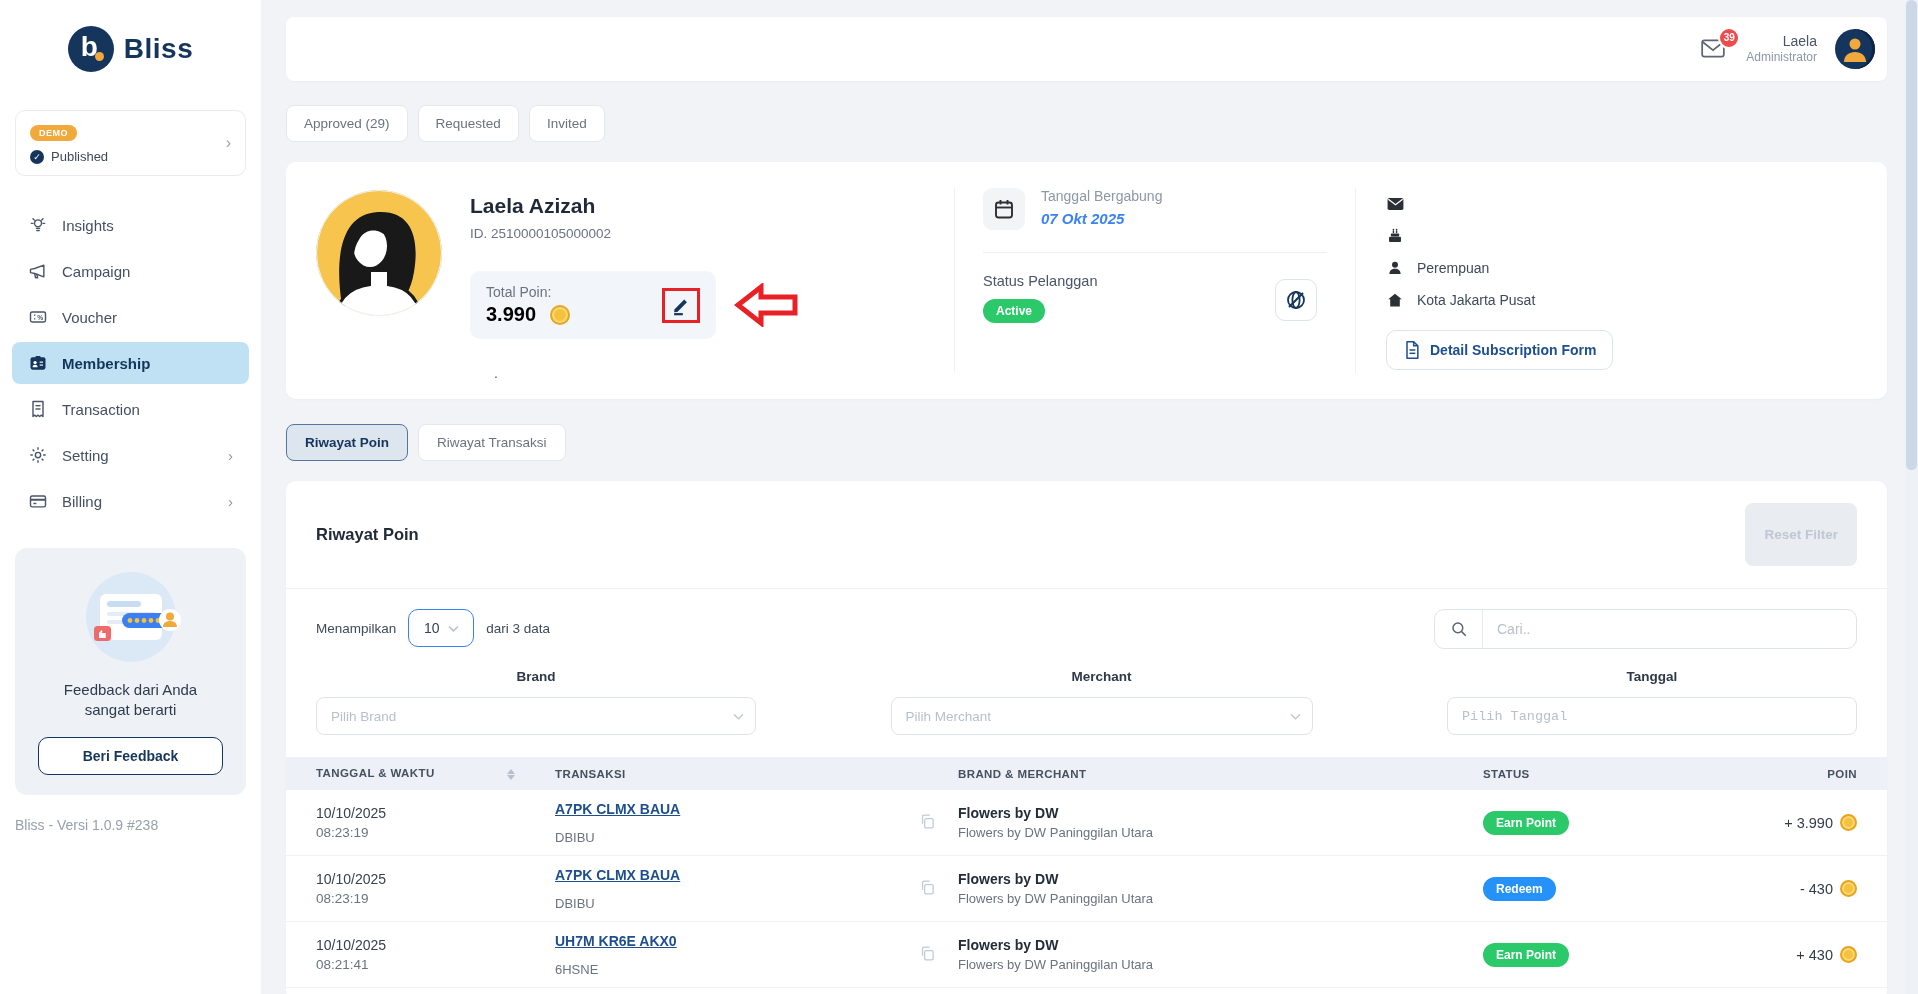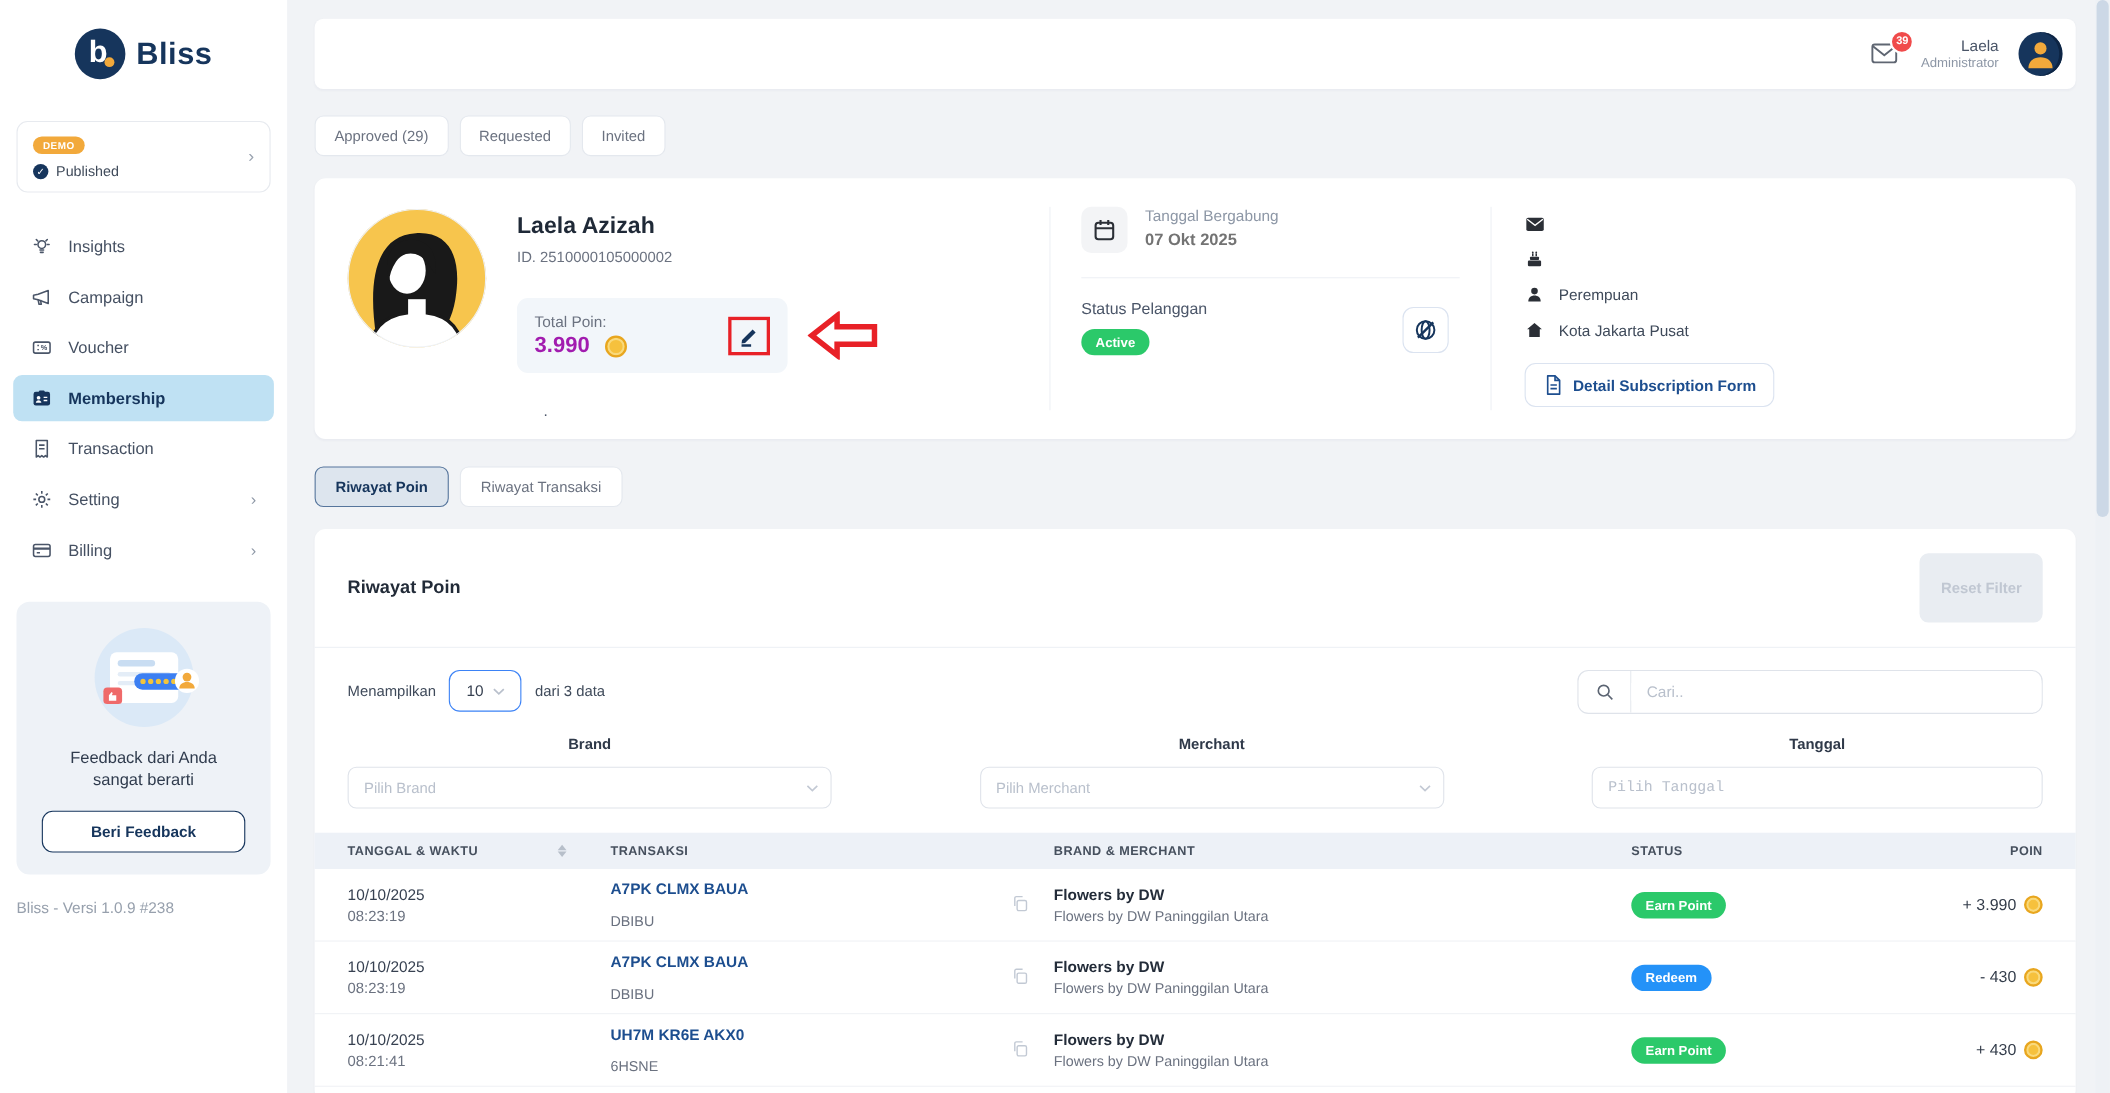--- a/index.html
+++ b/index.html
@@ -84,34 +84,34 @@
   .pcol { padding:0 28px; }
   .pcol2, .pcol3 { border-left:1px solid #eef1f5; }
   .pcol1 { display:flex; gap:26px; }
   .member-name { font-size:21px; font-weight:bold; color:#1f2937; margin-top:6px; }
   .member-id { font-size:13.5px; color:#6b7280; margin-top:8px; }
   .points-box {
     position:relative; margin-top:30px; background:#f2f6fa; border-radius:10px;
     width:246px; padding:13px 16px; display:flex; align-items:center; justify-content:space-between;
   }
   .tp-label { font-size:14px; color:#6b7280; }
-  .tp-value { font-size:20px; font-weight:bold; color:#a21caf; margin-top:3px; display:flex; align-items:center; gap:14px; }
+  .tp-value { font-size:20px; font-weight:bold; color:#000000; margin-top:3px; display:flex; align-items:center; gap:14px; }
   .coin {
     display:inline-block; width:17px; height:17px; border-radius:50%;
     background:#f6c13d; border:2px solid #e8a61f; box-shadow:inset 0 0 0 2px #f9d97c;
   }
   .coin-lg { width:20px; height:20px; }
   .edit-annot { border:3px solid #e82127; padding:3px 5px 1px 5px; }
   .edit-btn { background:none; border:none; cursor:pointer; padding:0; display:block; }
   .annot-arrow { position:absolute; right:-82px; top:50%; transform:translateY(-50%); }
   .stray-dot { position:absolute; left:24px; bottom:-42px; font-size:14px; color:#4a5568; }
   .join-row { display:flex; gap:16px; padding-bottom:22px; border-bottom:1px solid #eef1f5; }
   .cal-box { width:42px; height:42px; background:#f3f4f6; border-radius:9px; display:flex; align-items:center; justify-content:center; }
   .join-label { font-size:14px; color:#8d97a6; }
-  .join-date { font-size:15px; color:#737373; margin-top:6px; font-weight:bold; }
+  .join-date { font-size:15px; color:#3b82f6; margin-top:6px; font-weight:bold;font-style:italic; }
   .status-block { position:relative; padding-top:20px; }
   .status-label { font-size:14.5px; color:#4a5568; }
   .pill {
     display:inline-block; color:#fff; font-size:12px; font-weight:bold;
     padding:5px 13px; border-radius:12px;
   }
   .pill.earn { background:#2bc96a; }
   .pill.redeem { background:#2492f8; }
   .status-block .pill { margin-top:10px; }
   .ghost-btn {
@@ -178,21 +178,21 @@
   .th-sort .up { border-bottom:5px solid #b7bfca; }
   .th-sort .dn { border-top:5px solid #b7bfca; }
   .th-right { text-align:right; }
   .trow {
     display:grid; grid-template-columns:239px 403px 525px 220px 1fr;
     align-items:center; height:66px; padding:0 30px; border-bottom:1px solid #f0f2f6;
   }
   .cell-date { font-size:14px; color:#374151; }
   .cell-time { font-size:13.5px; color:#6b7280; margin-top:4px; }
   .td-trx { display:flex; align-items:center; justify-content:space-between; padding-right:20px; }
-  .trx-link { font-size:14px; font-weight:bold; color:#1d4e8f; cursor:pointer; }
+  .trx-link { font-size:14px; font-weight:bold; color:#1d4e8f; text-decoration:underline; cursor:pointer; }
   .trx-code { font-size:13px; color:#6b7280; margin-top:12px; }
   .copy-btn { background:none; border:none; cursor:pointer; padding:2px; }
   .cell-brand { font-size:14px; font-weight:bold; color:#232c39; }
   .cell-merchant { font-size:13px; color:#6b7280; margin-top:4px; }
   .td-poin { display:flex; align-items:center; justify-content:flex-end; gap:7px; font-size:14.5px; color:#333c4a; }
   .pagination { display:flex; align-items:center; justify-content:center; gap:10px; margin-top:22px; }
   .pg-circle {
     width:34px; height:34px; border-radius:50%; border:none; cursor:pointer;
     display:flex; align-items:center; justify-content:center; font-family:inherit;
   }

